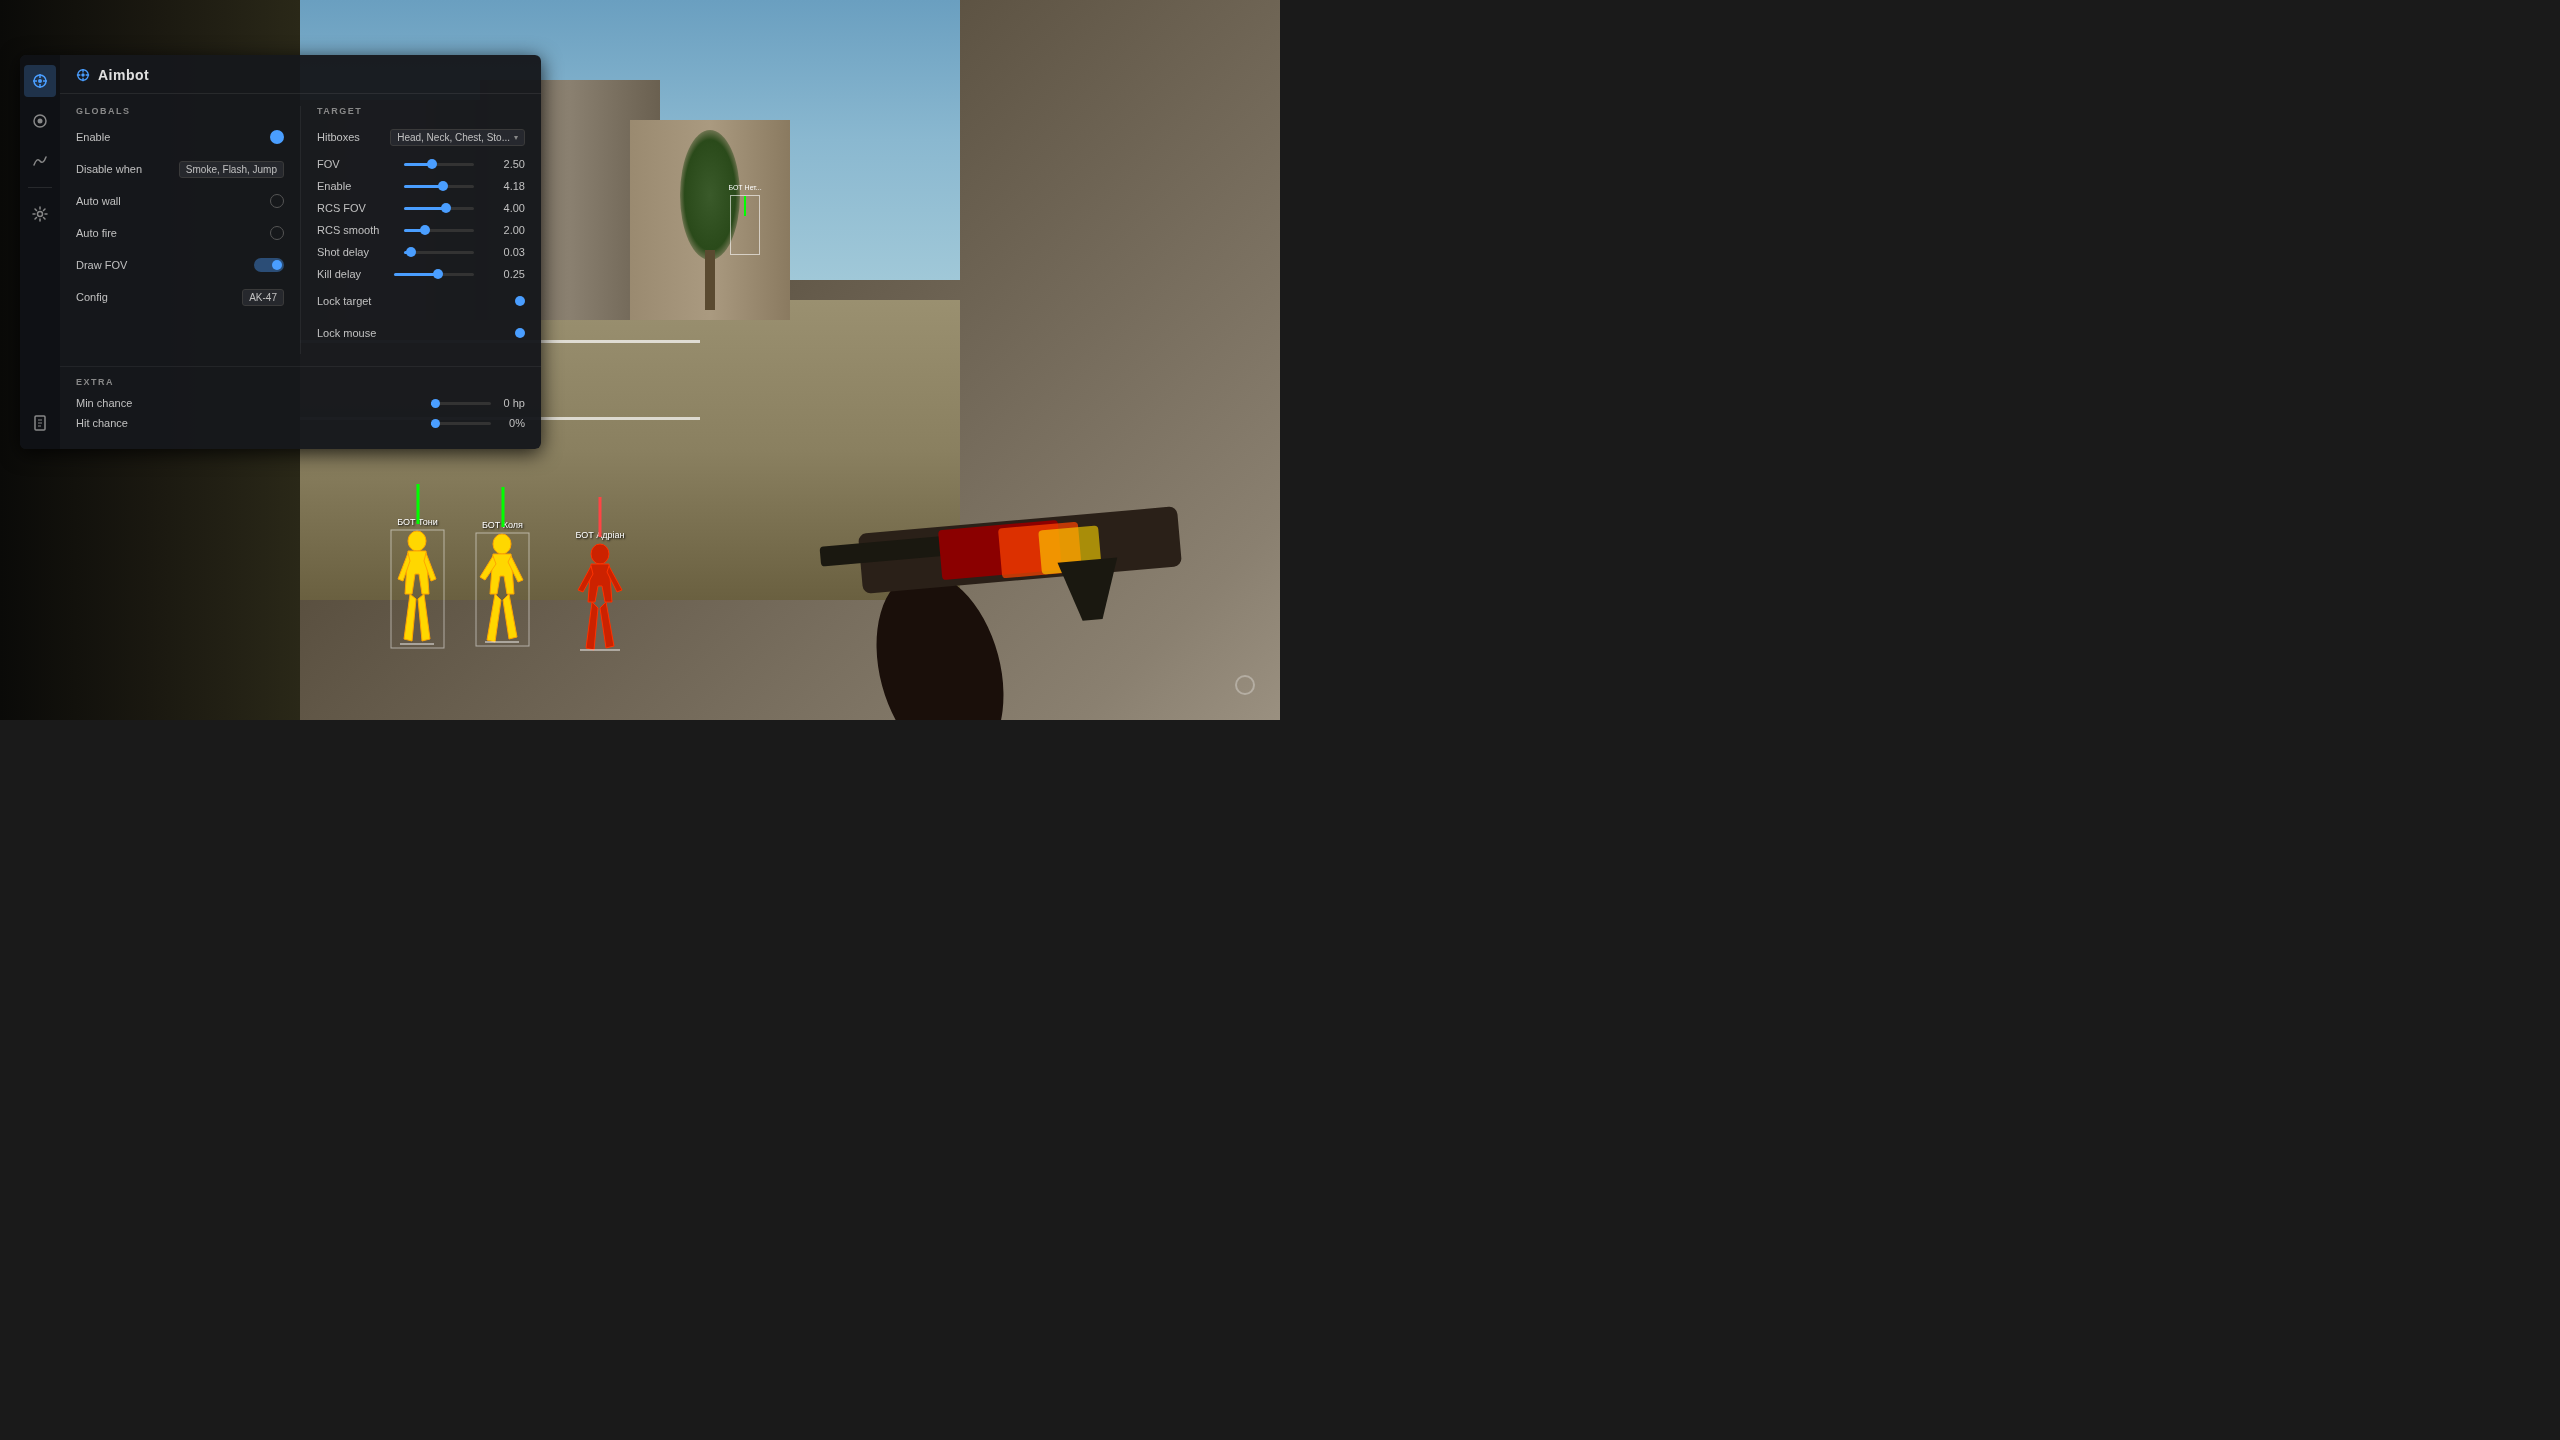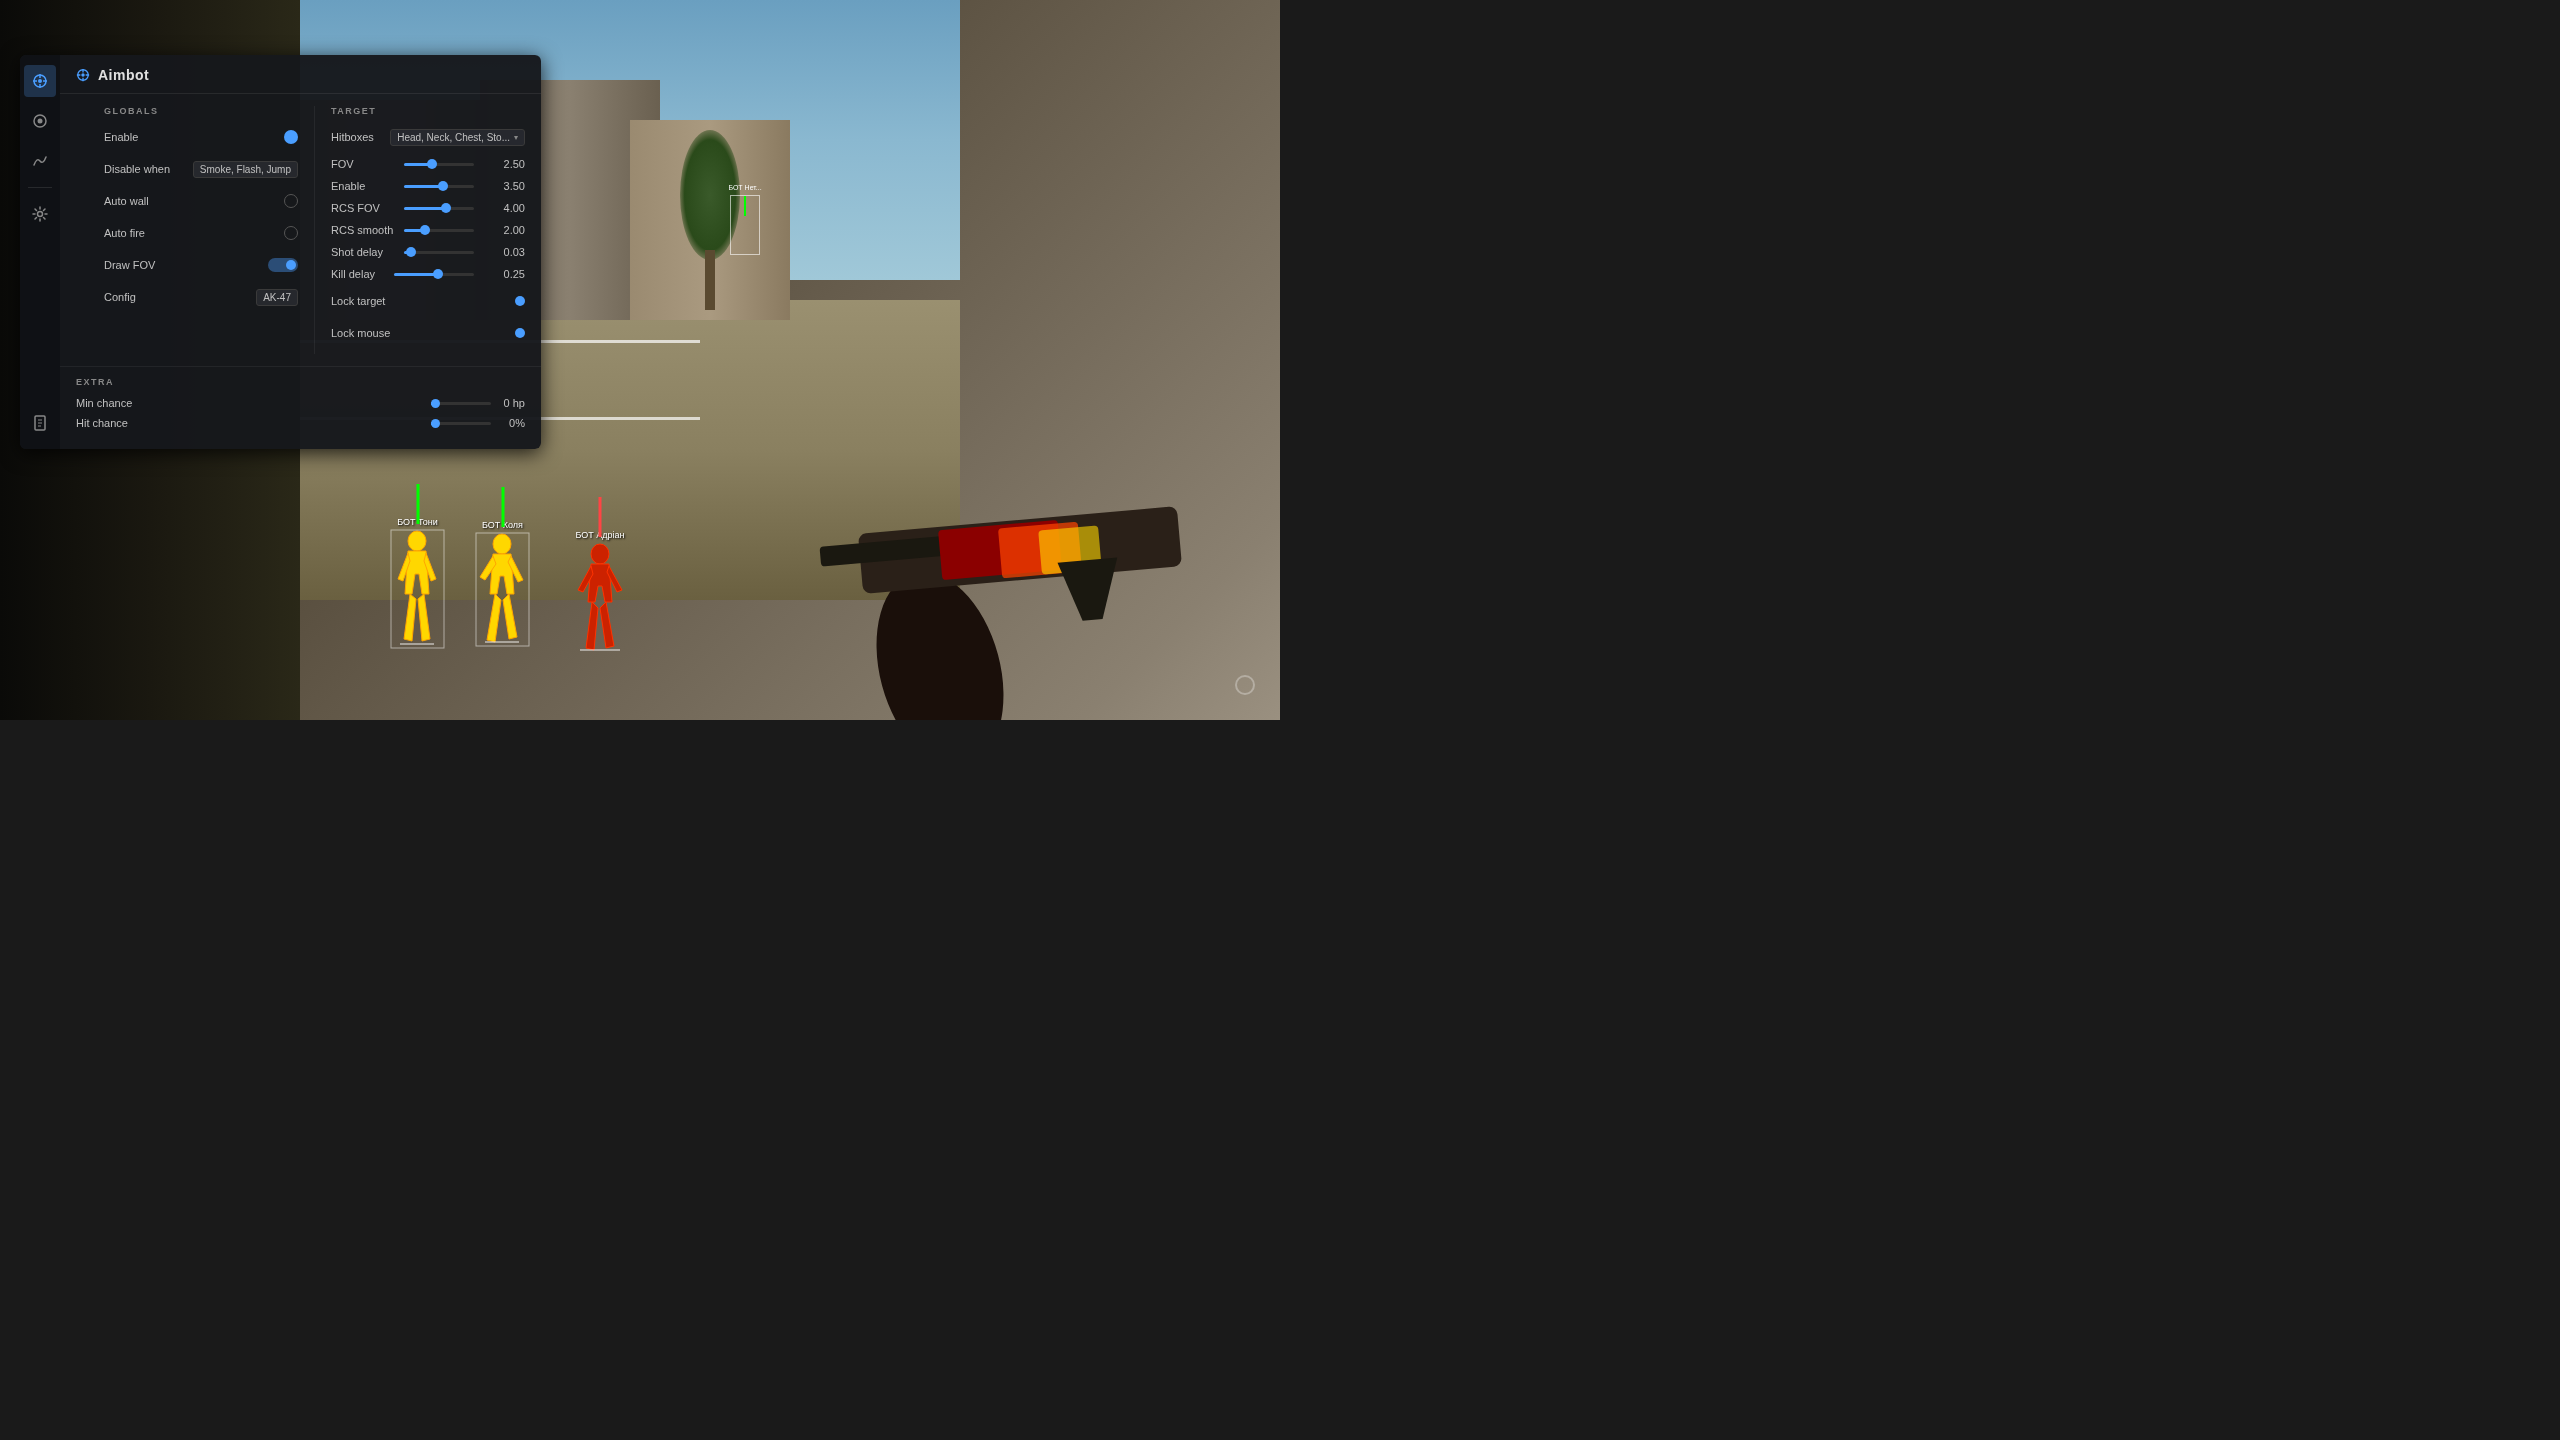--- a/index.html
+++ b/index.html
@@ -211,21 +211,20 @@
     .columns-container {
       display: flex;
       gap: 0;
       padding: 12px 16px;
     }
 
     .col-left {
       flex: 1;
       padding-right: 16px;
       border-right: 1px solid rgba(255,255,255,0.06);
-      margin-left: 28px;
     }
 
     .col-right {
       flex: 1;
       padding-left: 16px;
     }
 
     
     .section-header {
       color: #888;
@@ -681,21 +680,21 @@
           </div>
         </div>
 
         <div class="slider-row">
           <span class="slider-label">Enable</span>
           <div class="slider-container">
             <div class="slider-track">
               <div class="slider-fill" style="width:55%;"></div>
               <div class="slider-thumb" style="left:55%;"></div>
             </div>
-            <span class="slider-value">3.50</span>
+            <span class="slider-value">4.18</span>
           </div>
         </div>
 
         <div class="slider-row">
           <span class="slider-label">RCS FOV</span>
           <div class="slider-container">
             <div class="slider-track">
               <div class="slider-fill" style="width:60%;"></div>
               <div class="slider-thumb" style="left:60%;"></div>
             </div>

